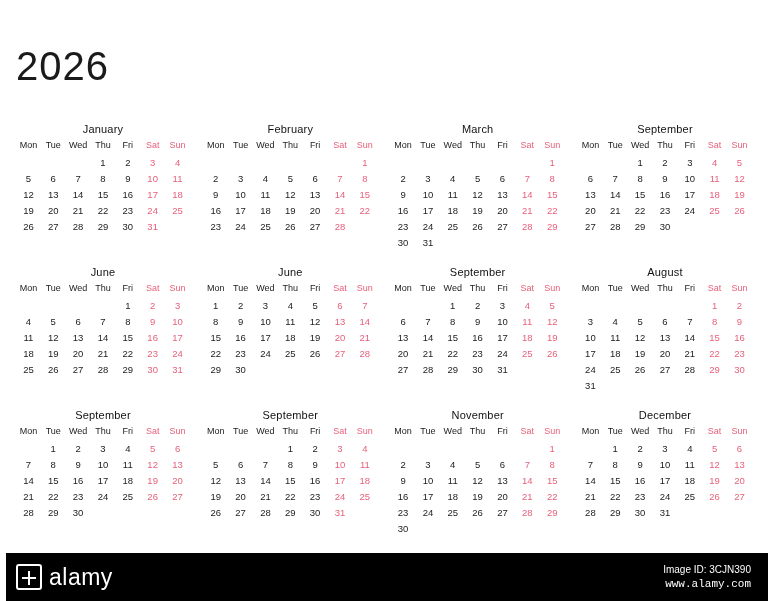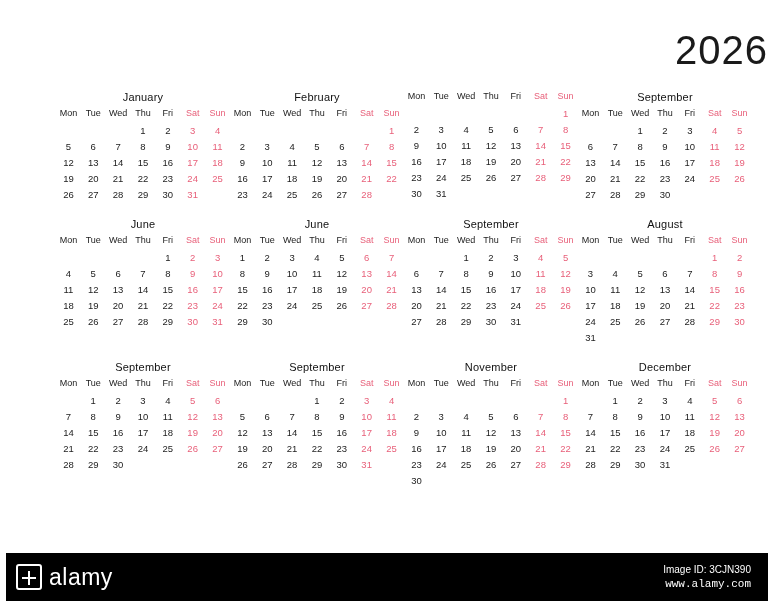--- a/index.html
+++ b/index.html
@@ -15,38 +15,38 @@
     overflow: hidden;
   }
   #page {
     position: absolute;
     left: 0; top: 0;
     width: 768px;
     height: 601px;
     background: #ffffff;
   }
   #year-title {
-    text-align: right;
+    text-align: left;
     font-size: 40px;
     font-weight: 400;
     color: #1a1a1a;
     letter-spacing: 1px;
-    margin: 0;
+    margin: 16px;
     padding-top: 28px;
     padding-bottom: 6px;
     font-family: "Liberation Sans", sans-serif;
   }
   #calendar-grid {
     margin: 0 auto;
     width: 736px;
     padding-top: 12px;
   }
   .month-row {
     display: flex;
-    justify-content: flex-end;
+    justify-content: space-between;
     margin-bottom: 16px;
   }
   .month {
     width: 174px;
     box-sizing: border-box;
   }
   .month-name {
     text-align: center;
     font-size: 11px;
     color: #111;
@@ -278,20 +278,21 @@
                 <td>25</td>
                 <td>26</td>
                 <td>27</td>
                 <td class="weekend">28</td>
                 <td class="weekend empty"></td>
               </tr>
             </tbody>
           </table>
         </div>
         <div class="month">
+          <div class="month-name">March</div>
           <table class="month-table">
             <thead>
               <tr>
                 <th>Mon</th>
                 <th>Tue</th>
                 <th>Wed</th>
                 <th>Thu</th>
                 <th>Fri</th>
                 <th class="weekend">Sat</th>
                 <th class="weekend">Sun</th>

